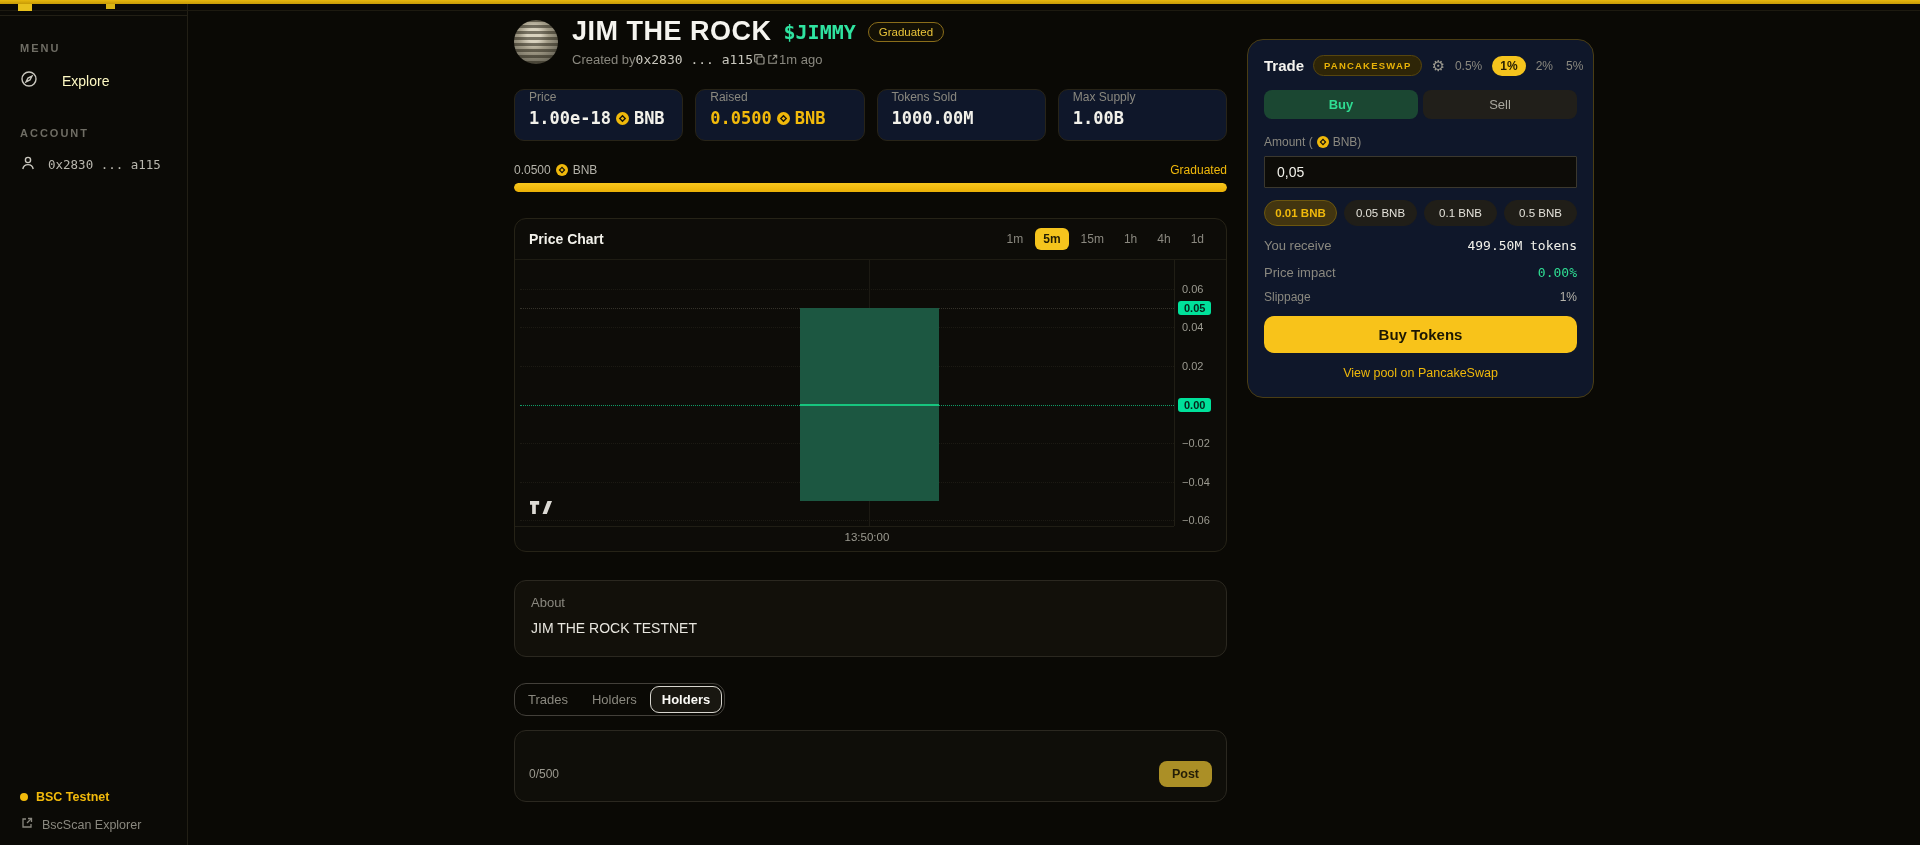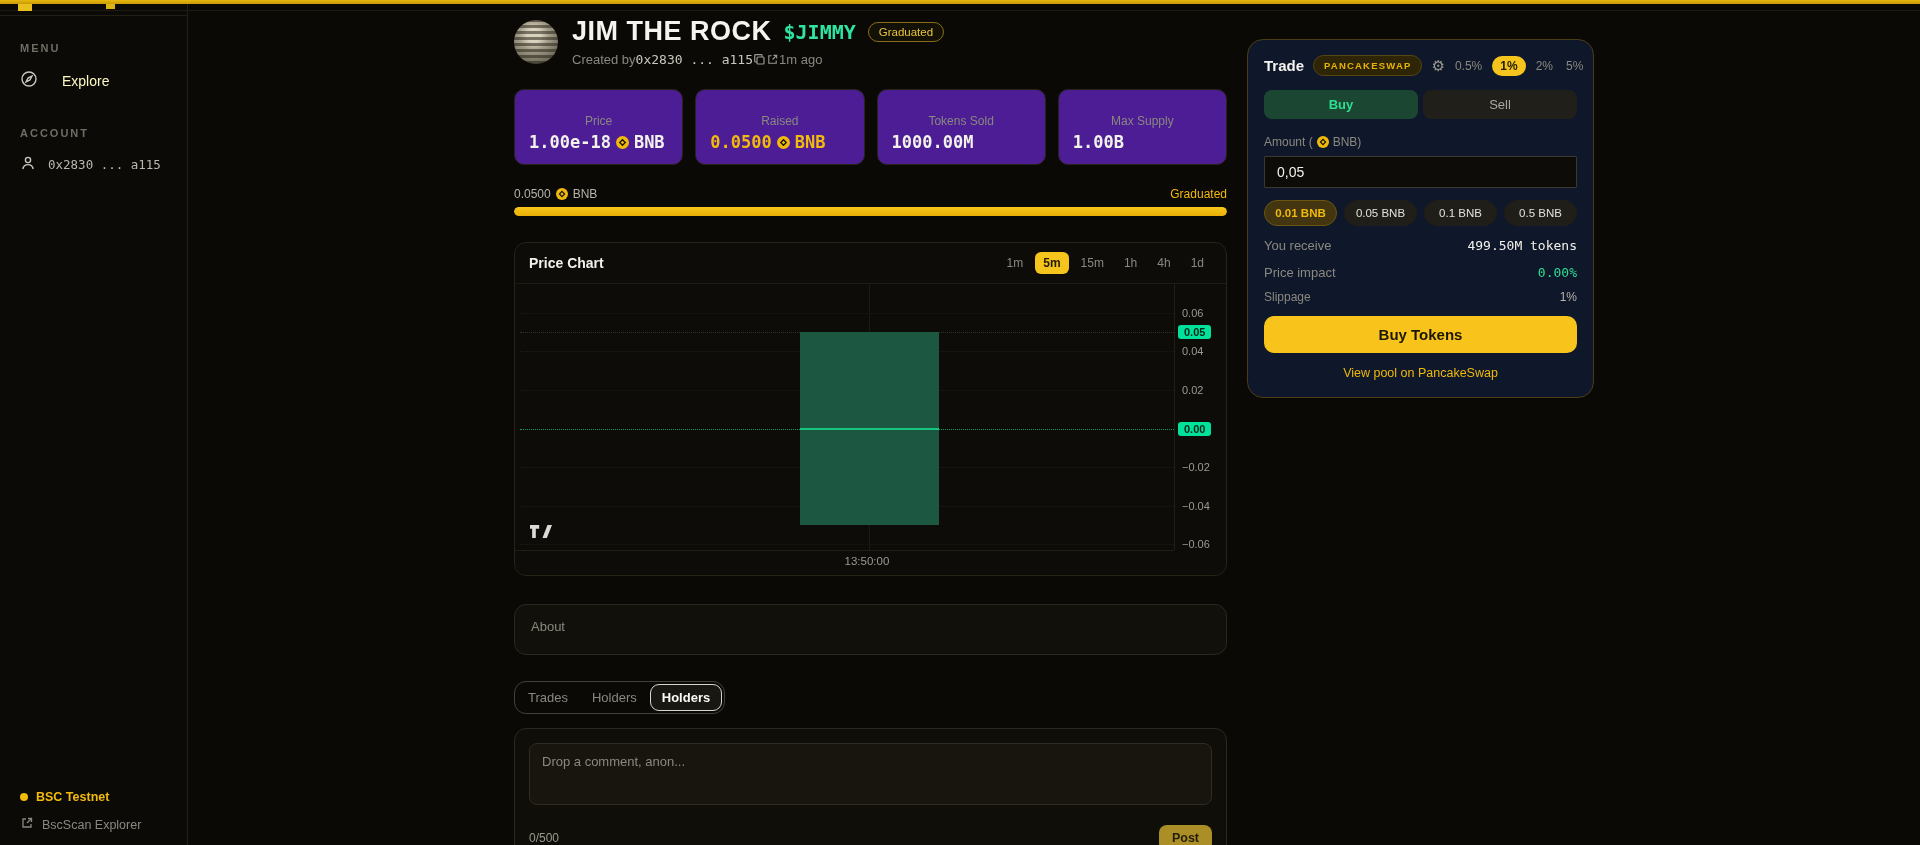--- a/index.html
+++ b/index.html
@@ -42,21 +42,21 @@
   .th-text .title-row { display:flex; align-items:center; gap:12px; }
   .token-title { font-size:27px; font-weight:bold; letter-spacing:.5px; color:#f5f4ef; }
   .token-ticker { font-size:20px; color:#2fe3a0; font-weight:bold; }
   .grad-badge { font-size:11.5px; color:#e9c43a; border:1px solid #8a6d1a; border-radius:999px; padding:3px 10px; background:rgba(90,70,10,.12); }
   .created-row { display:flex; align-items:center; margin-top:5px; font-size:13px; color:#8a887f; }
   .created-row .addr { color:#c9c7be; font-size:13px; }
   .icon-btn { display:inline-flex; align-items:center; color:#9b998f; cursor:pointer; }
 
   
   .stats { display:flex; gap:12px; margin-top:22px; }
-  .stat-card { flex:1; background:#4c1d95; border:1px solid #282418; border-radius:10px; padding:24px 14px 12px;text-align:center; }
+  .stat-card { flex:1; background:#0f172a; border:1px solid #282418; border-radius:10px; padding:0 14px 12px; }
   .stat-label { color:#8a887f; font-size:12px; }
   .stat-value { margin-top:4px; font-size:17px; font-weight:bold; color:#f2f1ea; display:flex; align-items:center; gap:5px; }
   .stat-value.yellow { color:#f2ba0b; }
 
   
   .progress-wrap { margin-top:22px; }
   .progress-labels { display:flex; justify-content:space-between; align-items:center; font-size:12px; color:#b5b3aa; }
   .progress-labels .left { display:flex; align-items:center; gap:5px; }
   .progress-labels .right { color:#f2ba0b; }
   .progress-bar { margin-top:6px; height:9px; border-radius:5px; background:#24200f; overflow:hidden; }
@@ -338,32 +338,32 @@
             </div>
         </div>
         <div class="x-axis">
           <span class="x-label">13:50:00</span>
         </div>
       </section>
 
       
       <section class="about-card">
         <div class="about-label">About</div>
+        <div class="about-text">JIM THE ROCK TESTNET</div>
       </section>
 
       
       <div class="tabs">
         <span class="tab">Trades</span>
         <span class="tab">Holders</span>
         <span class="tab active">Holders</span>
       </div>
 
       
       <section class="comments-card">
-        <textarea class="comment-input" placeholder="Drop a comment, anon..." style=""></textarea>
         <div class="comment-foot">
           <span class="char-counter">0/500</span>
           <button class="post-btn">Post</button>
         </div>
       </section>
     </main>
 
     <aside class="trade-panel">
       <div class="trade-head">
         <span class="trade-title">Trade</span>

